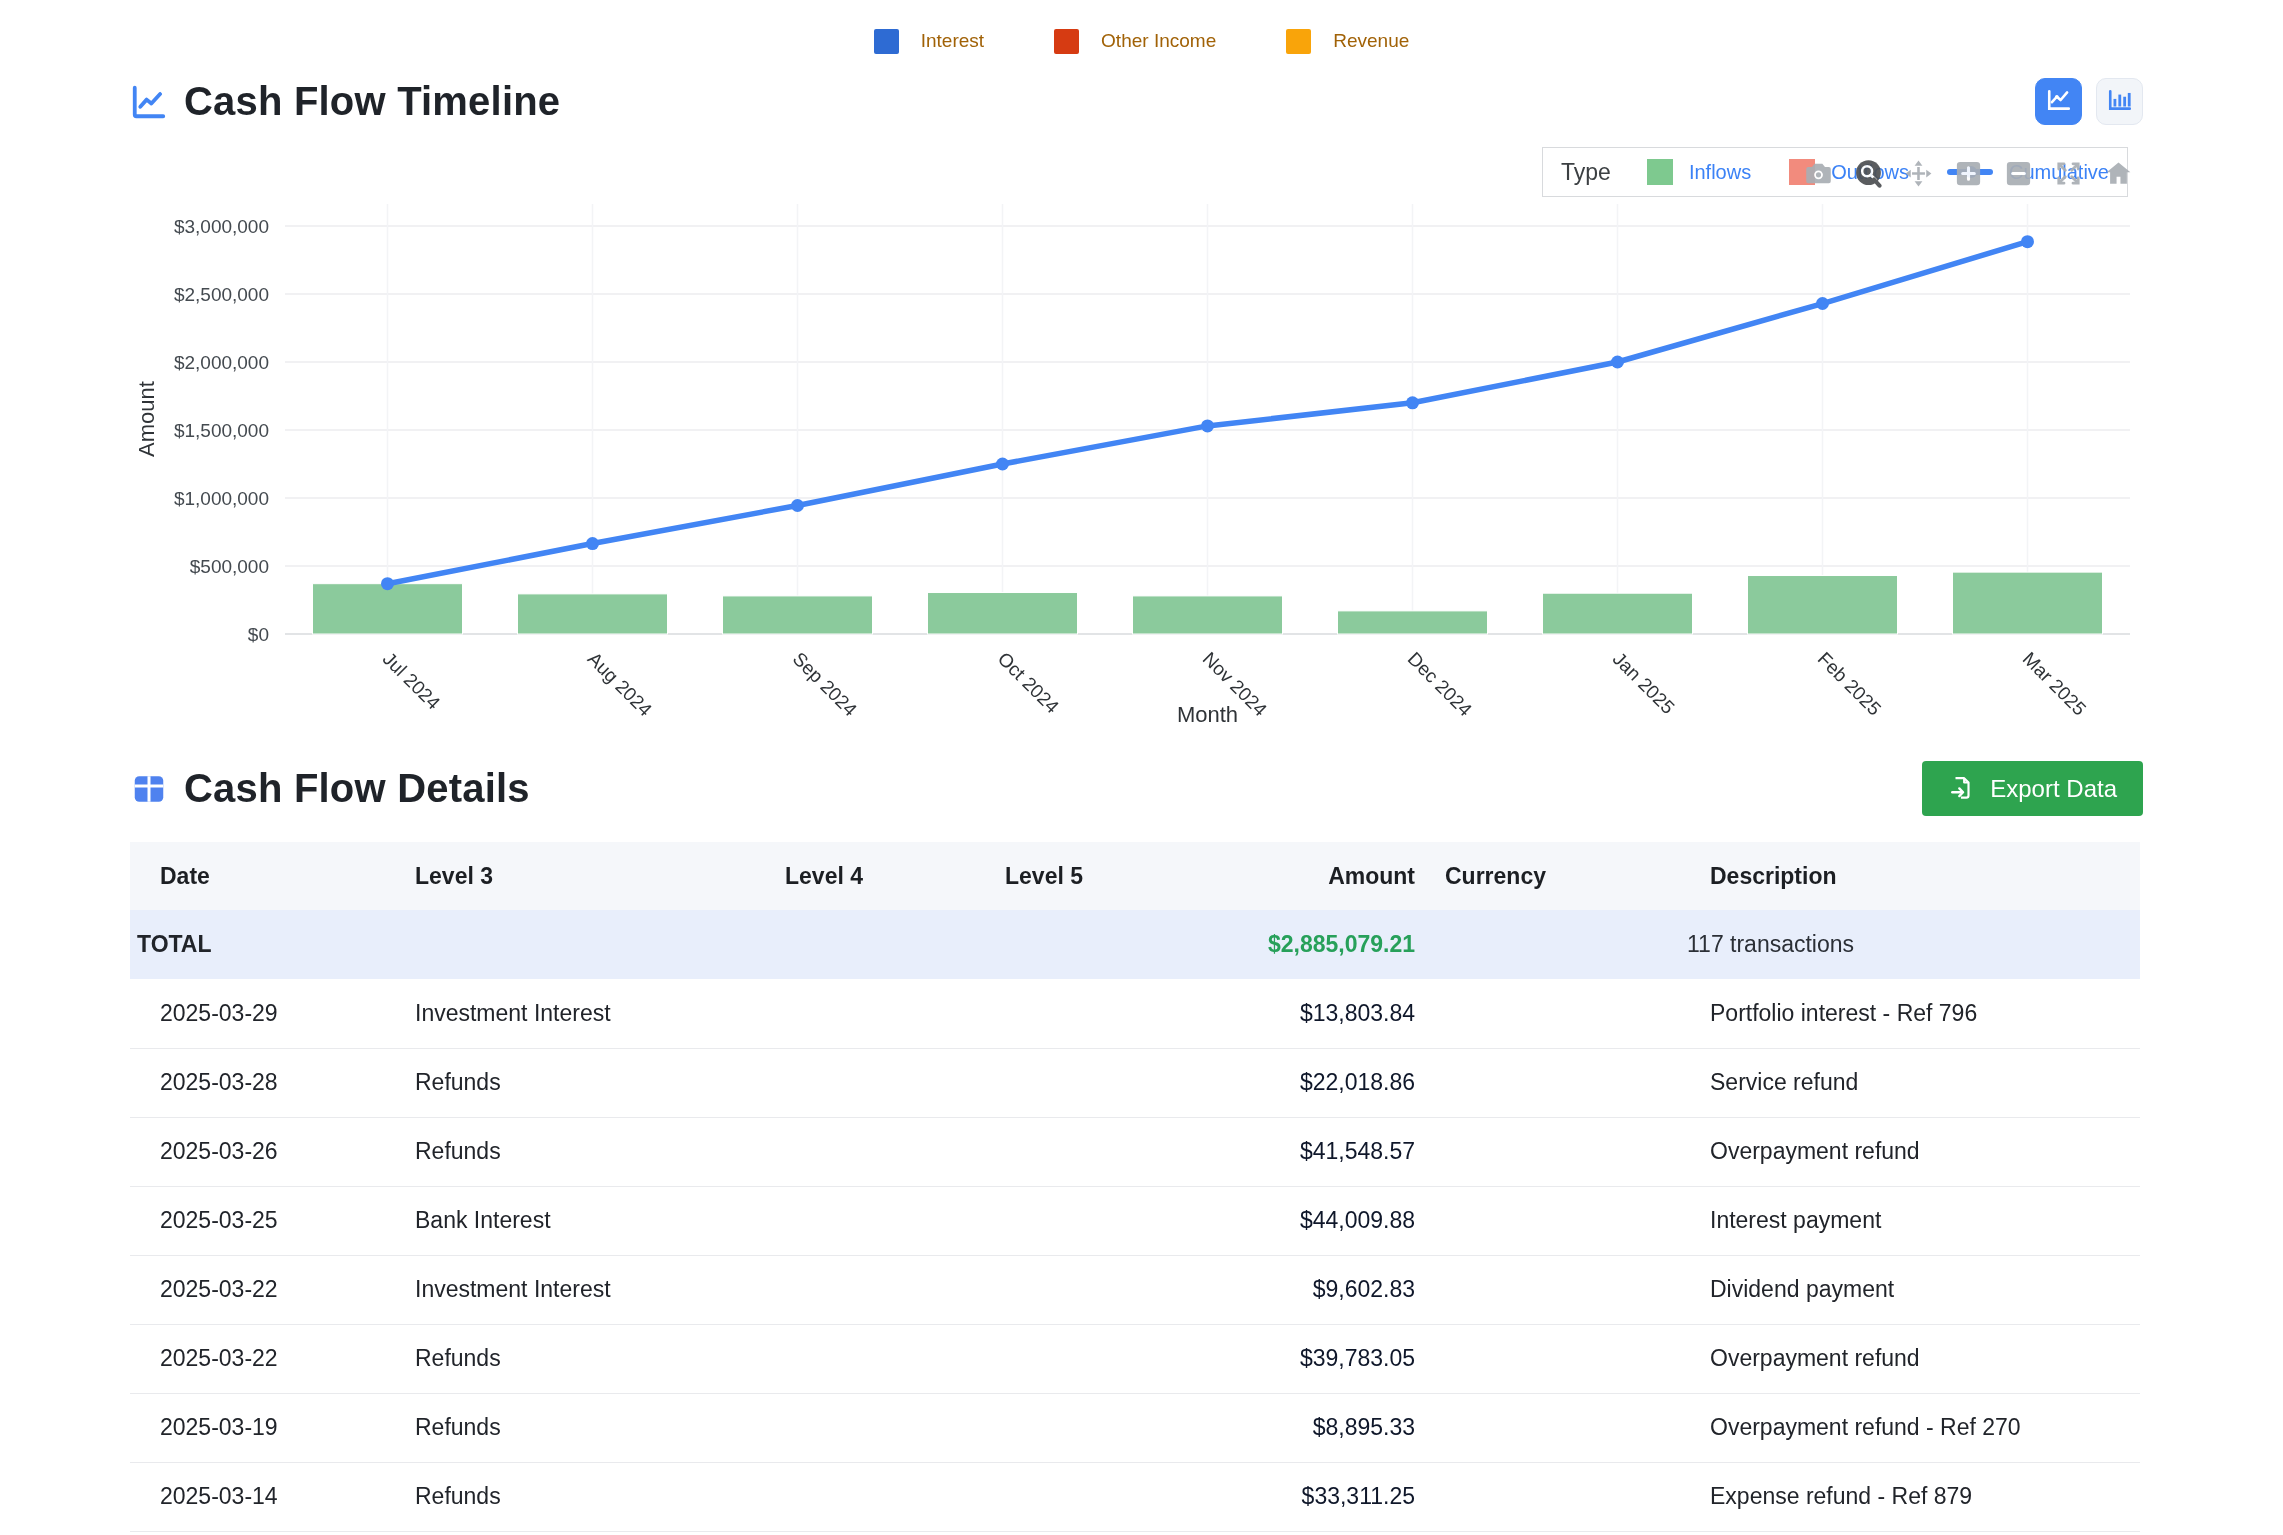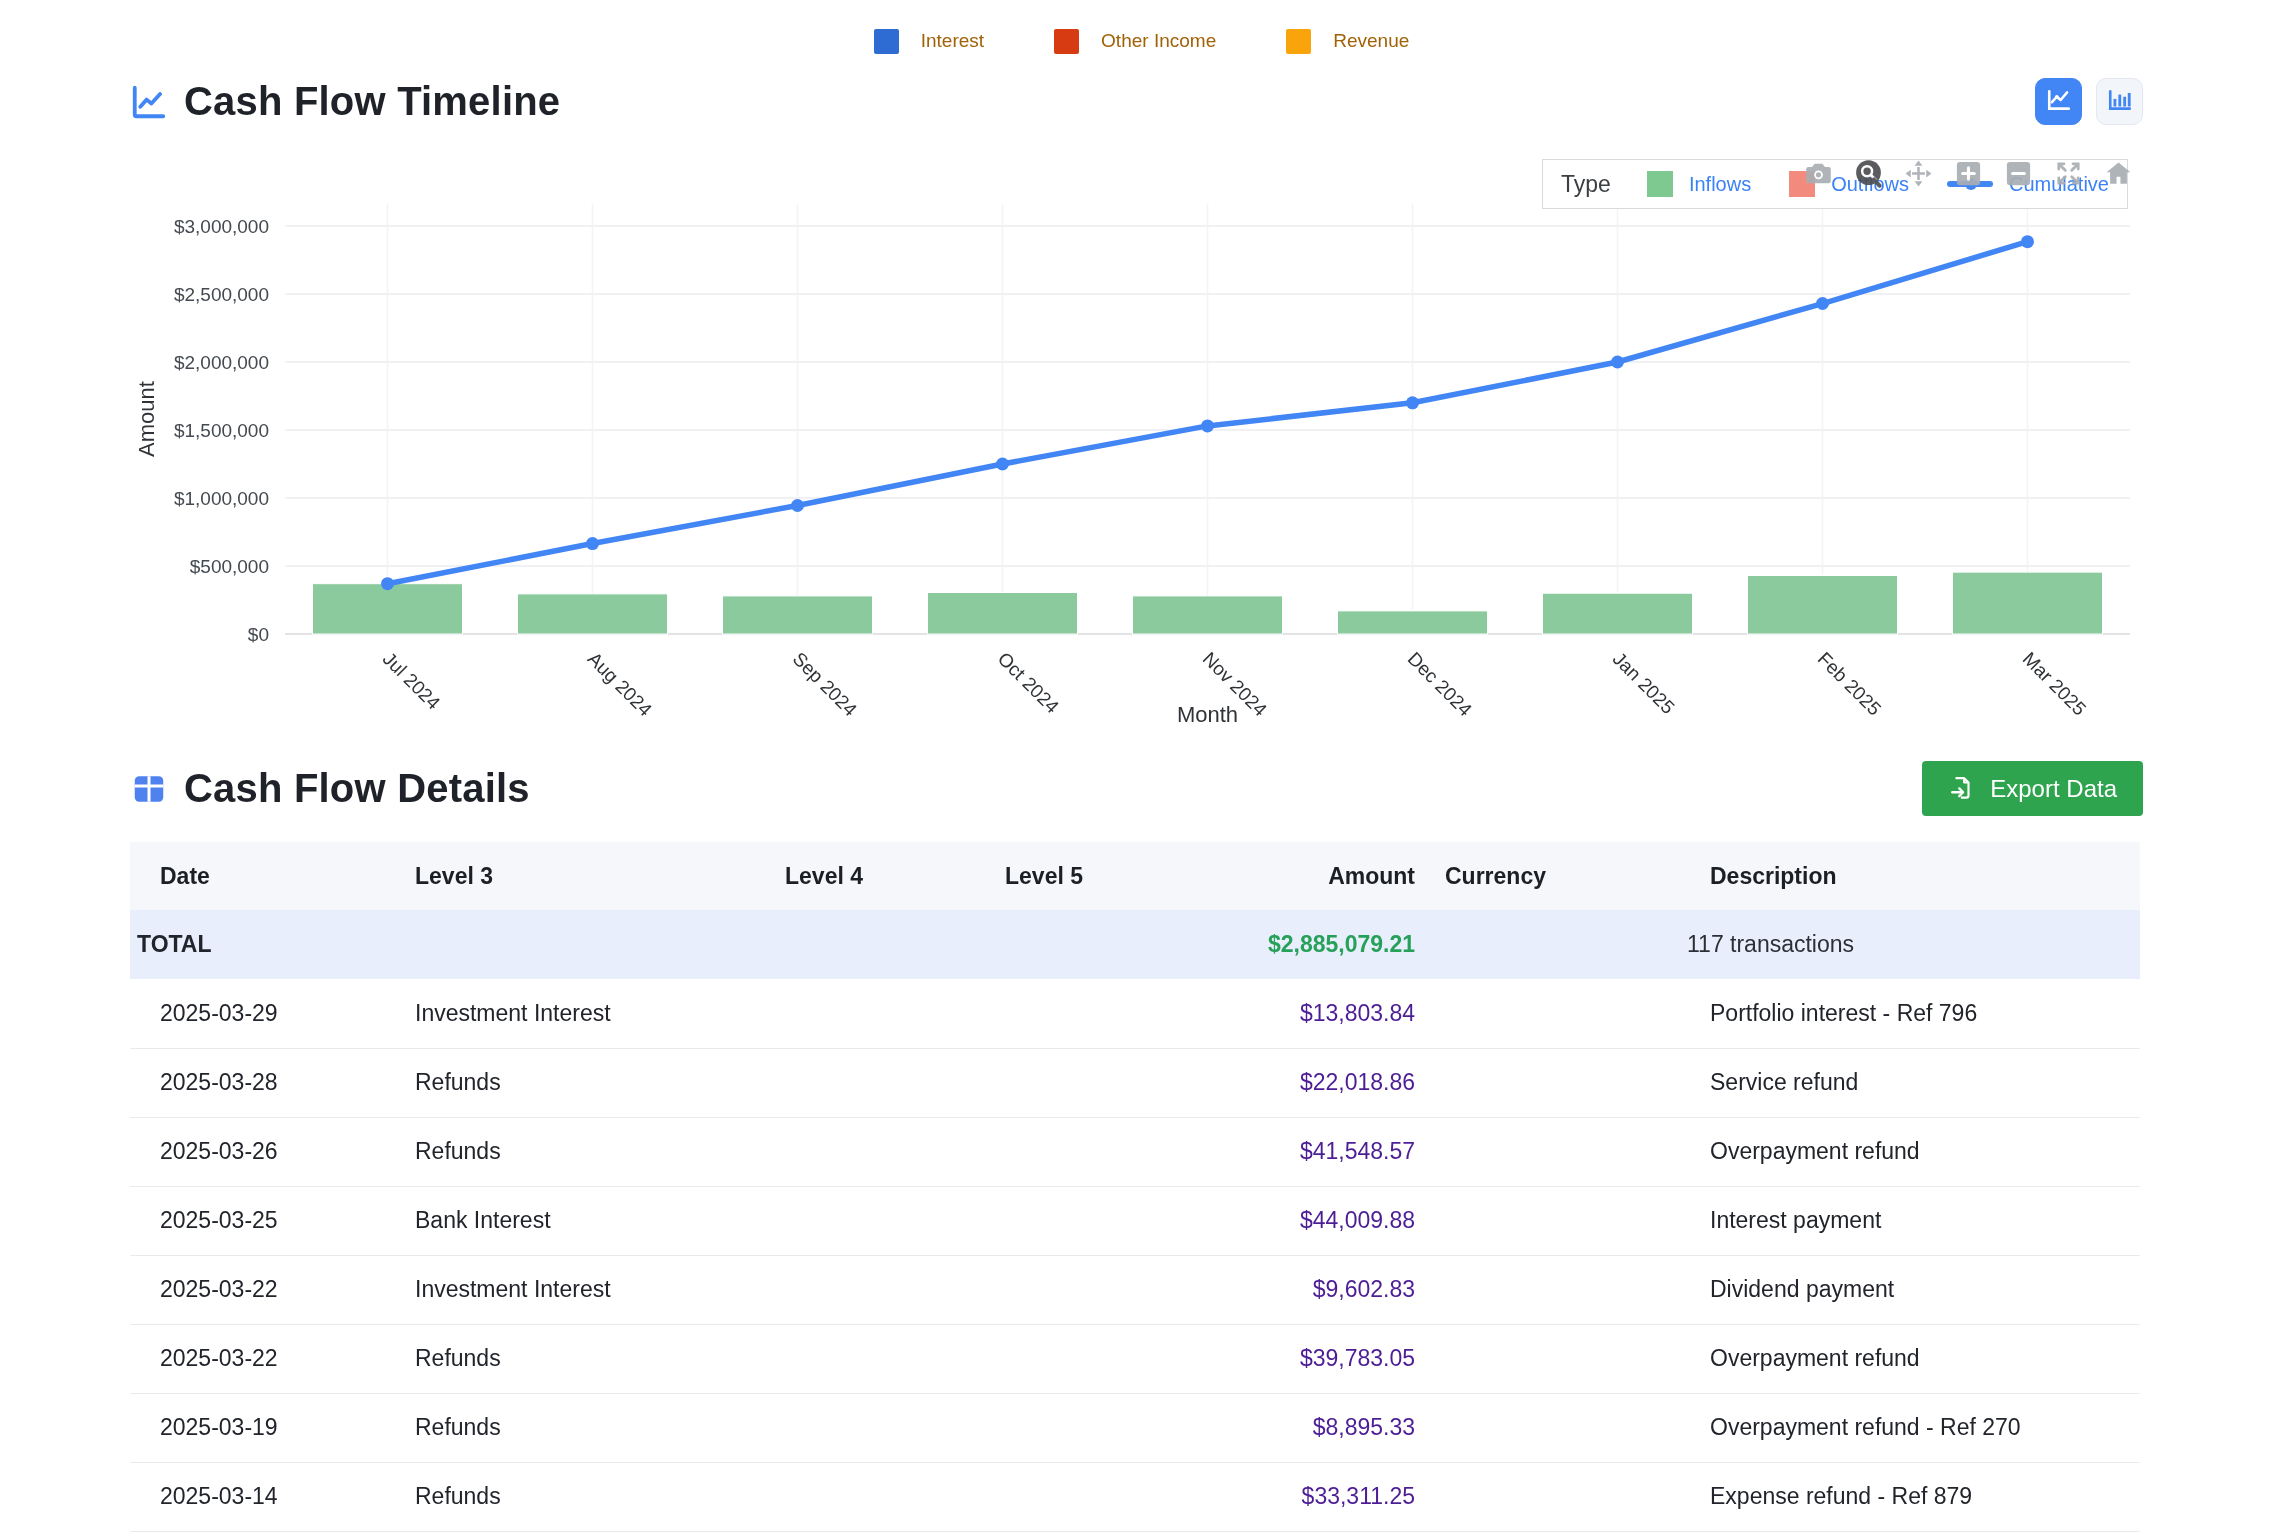--- a/index.html
+++ b/index.html
@@ -23,21 +23,21 @@
     display: flex; align-items: center; justify-content: center; cursor: pointer; }
   .toggle-btn.active { background: #4285f4; border-color: #4285f4; }
 
   
   .chart-wrap { position: relative; margin: 22px 133px 0 130px; height: 600px; }
   .chart-wrap svg.main { display: block; }
   .ytick { font-size: 19px; fill: #444a50; }
   .xtick { font-size: 19px; fill: #2f3337; }
   .axis-title { font-size: 22px; fill: #2f3337; }
 
-  .plot-legend { position: absolute; top: 12px; right: 22px; z-index: 2; display: flex; align-items: center;
+  .plot-legend { position: absolute; top: 0; right: 22px; z-index: 2; display: flex; align-items: center;
     background: rgba(255,255,255,0.92); border: 1px solid #d8dadd; padding: 9px 18px; height: 50px; }
   .plot-legend .ltitle { font-size: 23px; color: #3c4043; margin-right: 36px; }
   .plot-legend .litem { display: flex; align-items: center; gap: 16px; margin-right: 38px; cursor: pointer; }
   .plot-legend .litem:last-child { margin-right: 0; }
   .plot-legend .lsq { width: 26px; height: 26px; }
   .plot-legend .lline { width: 46px; height: 6px; border-radius: 3px; position: relative; }
   .plot-legend .lline::after { content: ""; position: absolute; left: 18px; top: -3px; width: 12px; height: 12px; border-radius: 50%; background: inherit; }
   .plot-legend .llbl { font-size: 20px; color: #3b82f6; }
 
   .modebar { position: absolute; top: 10px; right: 15px; z-index: 3; display: flex; align-items: center; gap: 17px; }
@@ -50,21 +50,21 @@
 
   
   table.details { width: 2010px; margin: 26px 133px 0 130px; border-collapse: collapse; table-layout: fixed; font-size: 23px; }
   table.details col.c-date { width: 255px; } table.details col.c-l3 { width: 370px; }
   table.details col.c-l4 { width: 220px; } table.details col.c-l5 { width: 230px; }
   table.details col.c-amt { width: 210px; } table.details col.c-cur { width: 265px; }
   table.details col.c-desc { width: 460px; }
   table.details th { text-align: left; font-weight: 700; color: #1c1f23; background: #f5f7fa; height: 68px; padding-left: 30px; }
   table.details th.num, table.details td.num { text-align: right; padding-left: 0; padding-right: 0; }
   table.details td { height: 69px; padding-left: 30px; color: #21242a; border-bottom: 1px solid #e9eaed; background: #fff; }
-  table.details td.num { color: #4c1d95; }
+  table.details td.num { color: #0f172a; }
   table.details td.cur { padding-left: 118px; }
   table.details tr.total-row td { background: #e8eefb; font-weight: 700; border-bottom: none; padding-left: 7px; }
   table.details tr.total-row td.num { color: #27a05a; }
   table.details tr.total-row td.desc { font-weight: 400; color: #2b2f36; }
 </style>
 </head>
 <body>
 
 <div class="top-legend" id="top-legend">
     <div class="item">

